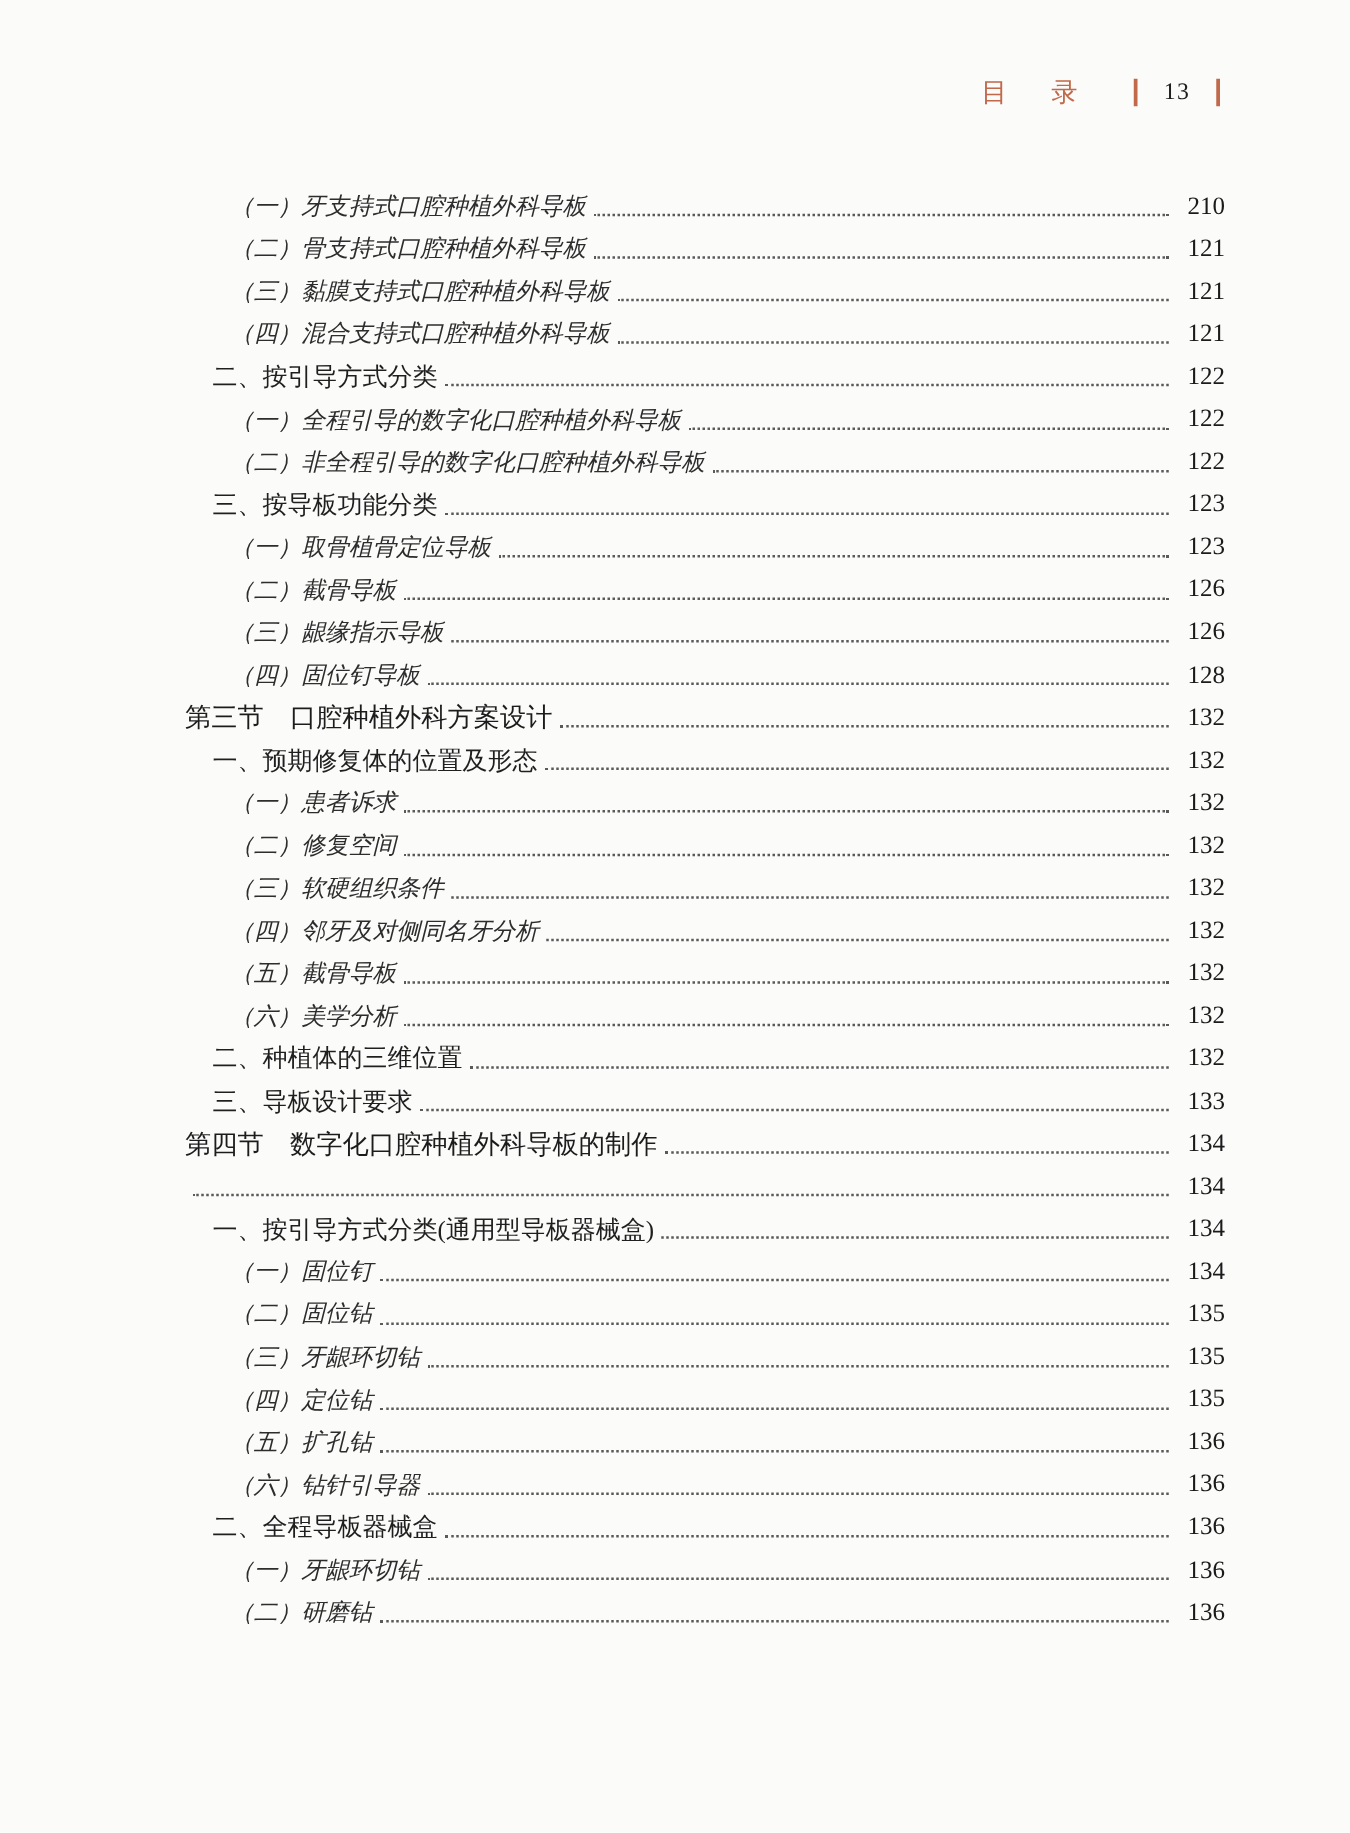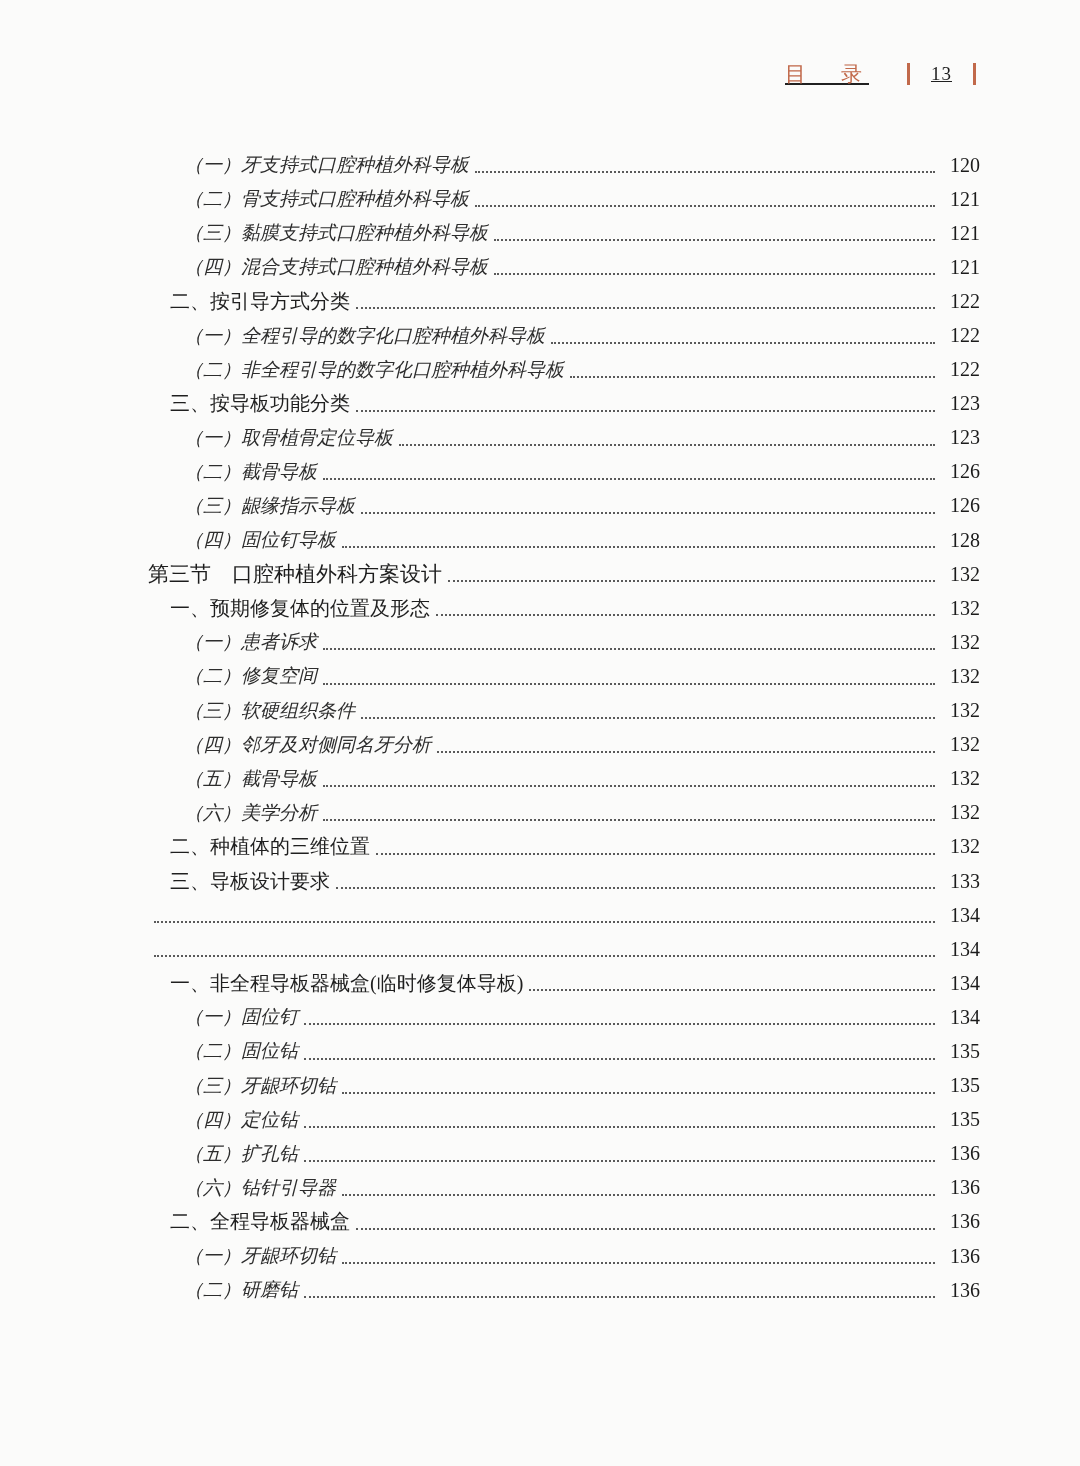--- a/index.html
+++ b/index.html
@@ -16,21 +16,20 @@
     overflow: hidden;
   }
   
   .header {
     position: absolute;
     top: 60px;
     right: 104px;
     display: flex;
     align-items: center;
     height: 28px;
-    text-decoration: underline;
   }
   .header .title {
     color: var(--accent, #c1694a);
     font-size: 21px;
     letter-spacing: 7px;
     margin-right: 38px;
     white-space: pre;
   }
   .header .bar {
     width: 3px;
@@ -91,21 +90,21 @@
   <span class="title">目　录</span>
   <span class="bar"></span>
   <span class="num">13</span>
   <span class="bar"></span>
 </div>
 
 <div class="toc">
     <div class="row lvl3">
       <span class="label">（一）牙支持式口腔种植外科导板</span>
       <span class="leader"></span>
-      <span class="page">120</span>
+      <span class="page">210</span>
     </div>
     <div class="row lvl3">
       <span class="label">（二）骨支持式口腔种植外科导板</span>
       <span class="leader"></span>
       <span class="page">121</span>
     </div>
     <div class="row lvl3">
       <span class="label">（三）黏膜支持式口腔种植外科导板</span>
       <span class="leader"></span>
       <span class="page">121</span>
@@ -199,29 +198,30 @@
       <span class="label">二、种植体的三维位置</span>
       <span class="leader"></span>
       <span class="page">132</span>
     </div>
     <div class="row lvl2">
       <span class="label">三、导板设计要求</span>
       <span class="leader"></span>
       <span class="page">133</span>
     </div>
     <div class="row lvl1">
+      <span class="label">第四节　数字化口腔种植外科导板的制作</span>
       <span class="leader"></span>
       <span class="page">134</span>
     </div>
     <div class="row lvl1">
       <span class="leader"></span>
       <span class="page">134</span>
     </div>
     <div class="row lvl2">
-      <span class="label">一、非全程导板器械盒(临时修复体导板)</span>
+      <span class="label">一、按引导方式分类(通用型导板器械盒)</span>
       <span class="leader"></span>
       <span class="page">134</span>
     </div>
     <div class="row lvl3">
       <span class="label">（一）固位钉</span>
       <span class="leader"></span>
       <span class="page">134</span>
     </div>
     <div class="row lvl3">
       <span class="label">（二）固位钻</span>

